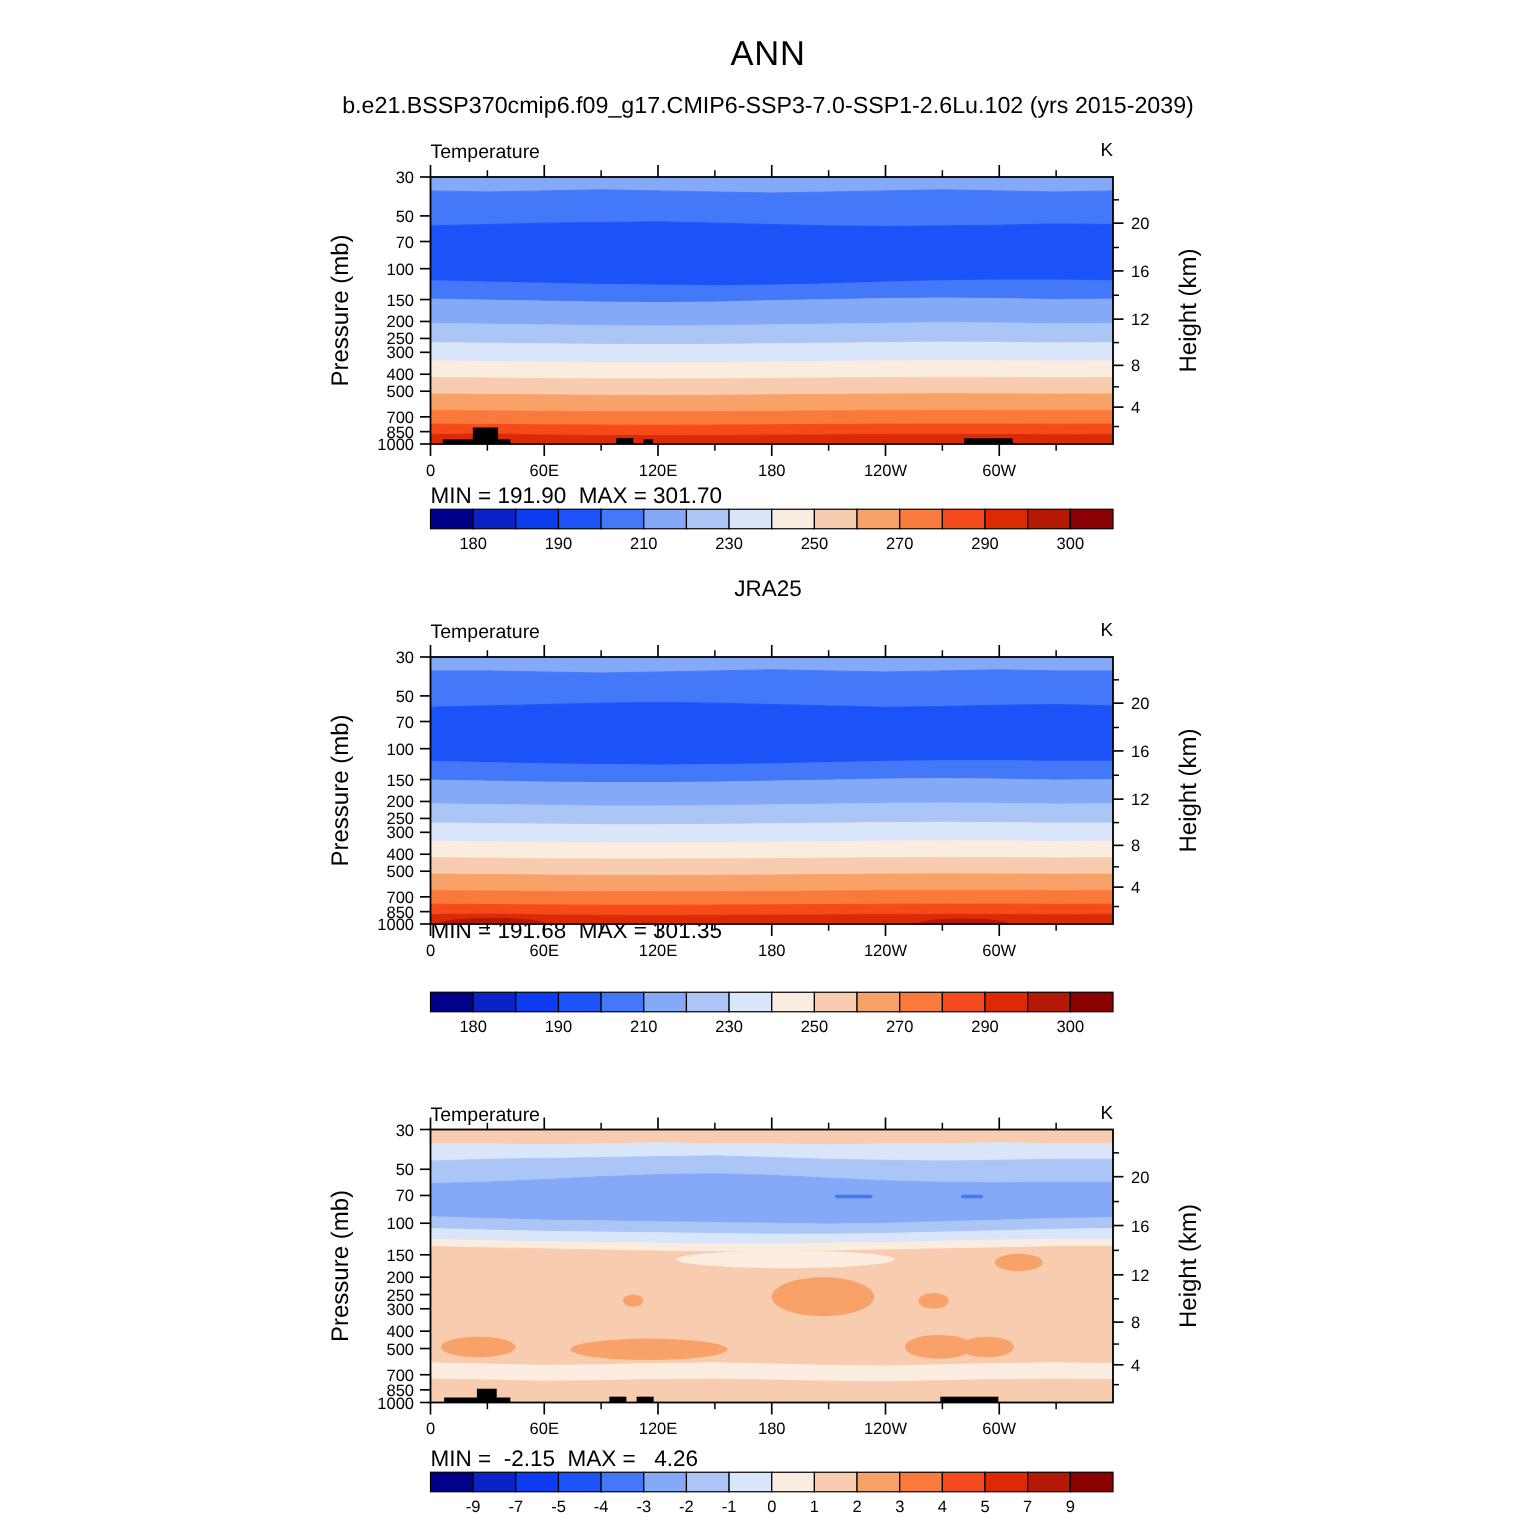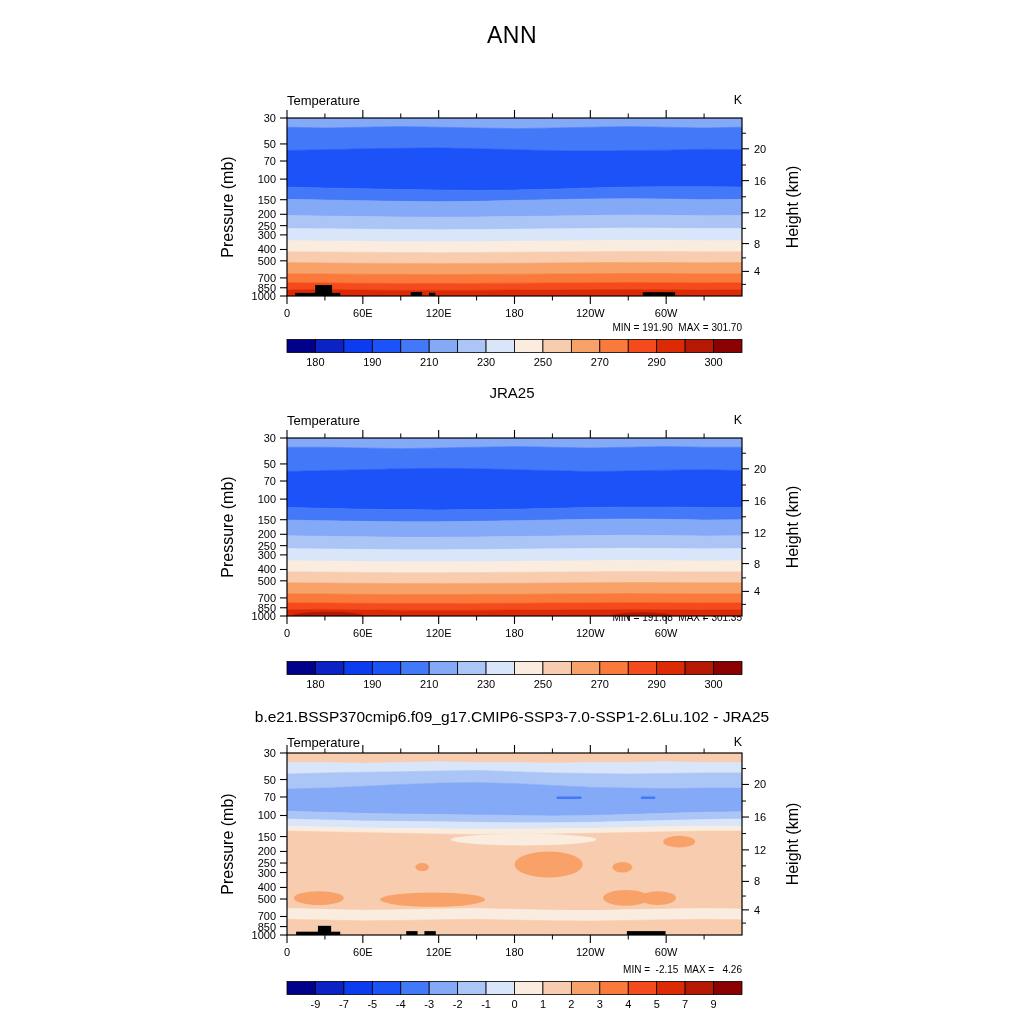--- a/index.html
+++ b/index.html
@@ -5,33 +5,33 @@
   html,body{margin:0;padding:0;background:#ffffff;}
   .page{position:relative;width:1024px;height:1024px;background:#ffffff;
         font-family:"Liberation Sans",sans-serif;color:#000;overflow:hidden;padding-left:25px;}
   .abs{position:absolute;}
   .ctr{width:1024px;text-align:center;left:0;}
   .season{top:22px;font-size:23px;letter-spacing:0.5px;}
   .ptitle{font-size:15.5px;}
   .ptitle2{font-size:15px;}
   .varlab{font-size:13px;}
   .unitlab{font-size:12.5px;text-align:right;width:60px;}
-  .minmax{font-size:10px;text-align:right;white-space:pre;width:455px;left:287px;}
+  .minmax{font-size:15px;text-align:left;white-space:pre;width:455px;left:287px;}
   .ylab{font-size:16px;transform:translate(-50%,-50%) rotate(-90deg);white-space:nowrap;}
   svg{position:absolute;left:0;overflow:visible;}
   svg text{font-family:"Liberation Sans",sans-serif;font-size:11px;fill:#000;}
 </style>
 </head>
 <body>
 
 <div class="page">
 
   <div class="abs ctr season">ANN</div>
+  <div class="abs ctr ptitle" style="top:62px;">b.e21.BSSP370cmip6.f09_g17.CMIP6-SSP3-7.0-SSP1-2.6Lu.102 (yrs 2015-2039)</div>
   <div class="abs ctr ptitle2" style="top:384px;">JRA25</div>
-  <div class="abs ctr ptitle" style="top:708px;">b.e21.BSSP370cmip6.f09_g17.CMIP6-SSP3-7.0-SSP1-2.6Lu.102 - JRA25</div>
 
   <div class="abs varlab" style="left:287px;top:93px;">Temperature</div>
   <div class="abs unitlab" style="left:682px;top:93px;">K</div>
   <div class="abs ylab" style="left:228px;top:207px;">Pressure (mb)</div>
   <div class="abs ylab" style="left:793px;top:207px;">Height (km)</div>
   <div class="abs minmax" style="top:322px;">MIN = 191.90  MAX = 301.70</div>
 
   <div class="abs varlab" style="left:287px;top:413px;">Temperature</div>
   <div class="abs unitlab" style="left:682px;top:413px;">K</div>
   <div class="abs ylab" style="left:228px;top:527px;">Pressure (mb)</div>

